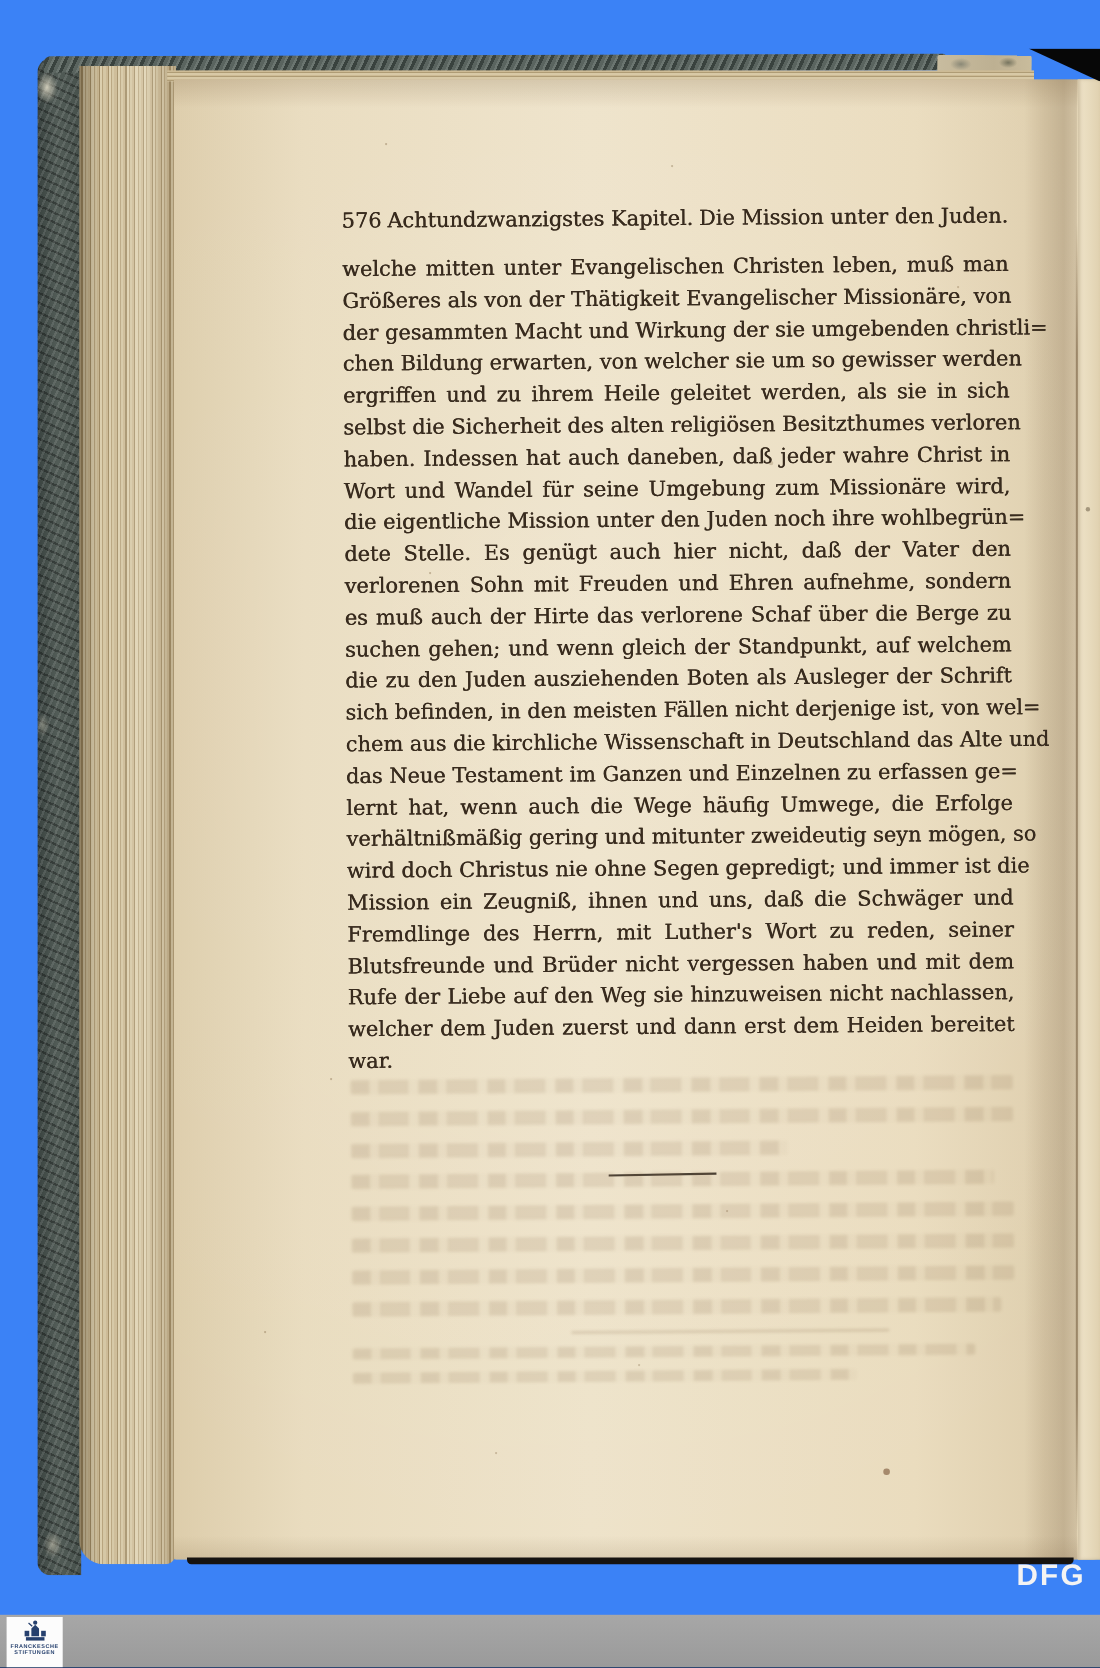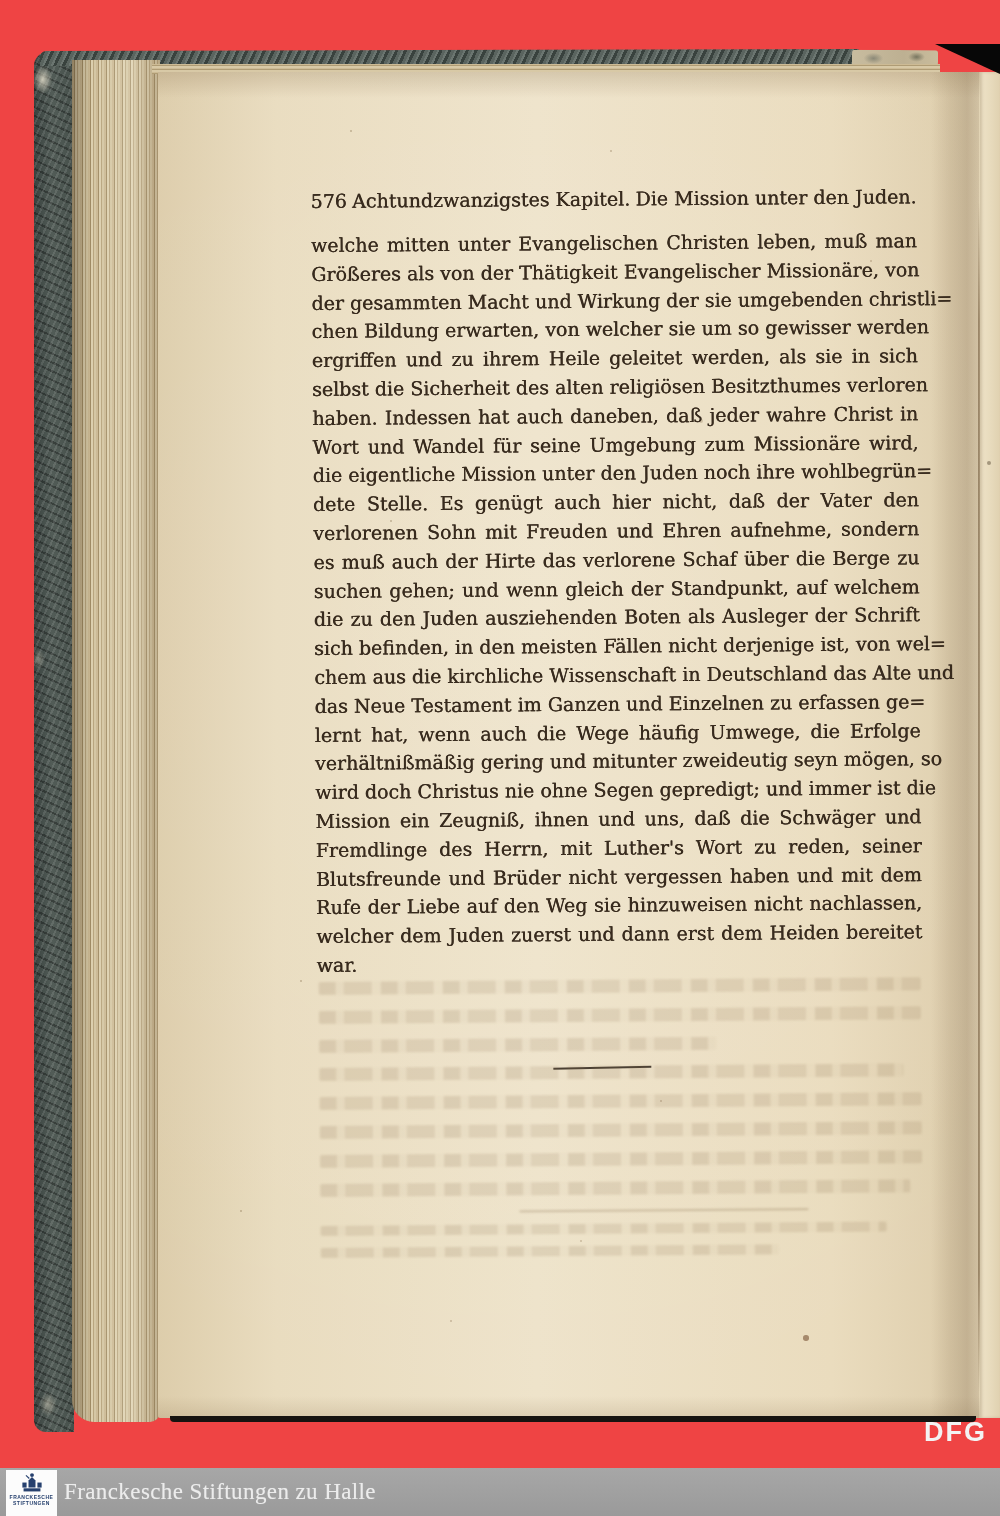--- a/index.html
+++ b/index.html
@@ -1,16 +1,16 @@
 <!DOCTYPE html>
 <html><head>
 <meta charset="utf-8">
 <style>
   html,body{margin:0;padding:0;background:#070707;}
-  .scene{position:relative;width:1000px;height:1516px;background:#ef4444;overflow:hidden;
+  .scene{position:relative;width:1000px;height:1516px;background:#3b82f6;overflow:hidden;
          font-family:"DejaVu Serif",serif;}
 
   
   .cover-left{position:absolute;left:34px;top:52px;width:40px;height:1380px;
     border-radius:14px 0 0 12px;
     background:
       radial-gradient(16px 24px at 22% 2%, rgba(225,220,200,.85), transparent 60%),
       radial-gradient(10px 18px at 12% 44%, rgba(205,202,184,.45), transparent 60%),
       radial-gradient(14px 20px at 35% 98%, rgba(208,202,182,.55), transparent 60%),
       repeating-linear-gradient(115deg, rgba(255,255,255,.10) 0 2px, transparent 2px 6px),
@@ -187,16 +187,15 @@
           <rect x="1.5" y="11.5" width="4.6" height="5.5"></rect>
           <rect x="17.9" y="11.5" width="4.6" height="5.5"></rect>
           <rect x="2.8" y="17.8" width="18.4" height="3.4"></rect>
         </g>
       </svg>
     </span>
     <div class="logo-word">FRANCKESCHE</div>
     <div class="logo-word">STIFTUNGEN</div>
   </div>
 
-  <div class="inst-label">Franckesche Stiftungen zu Halle</div>
   <div class="dfg-logo">DFG</div>
 
 </div>
 
 </body></html>

